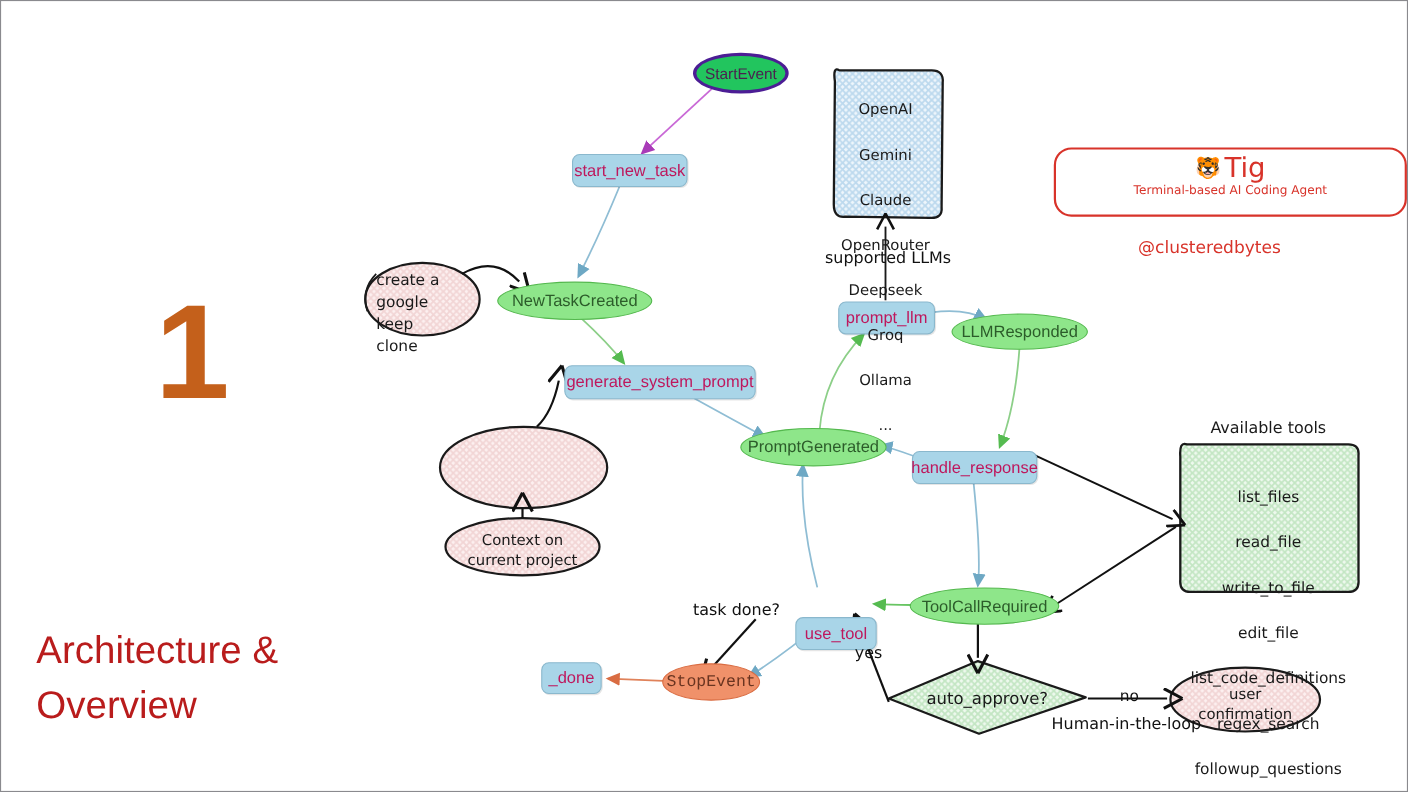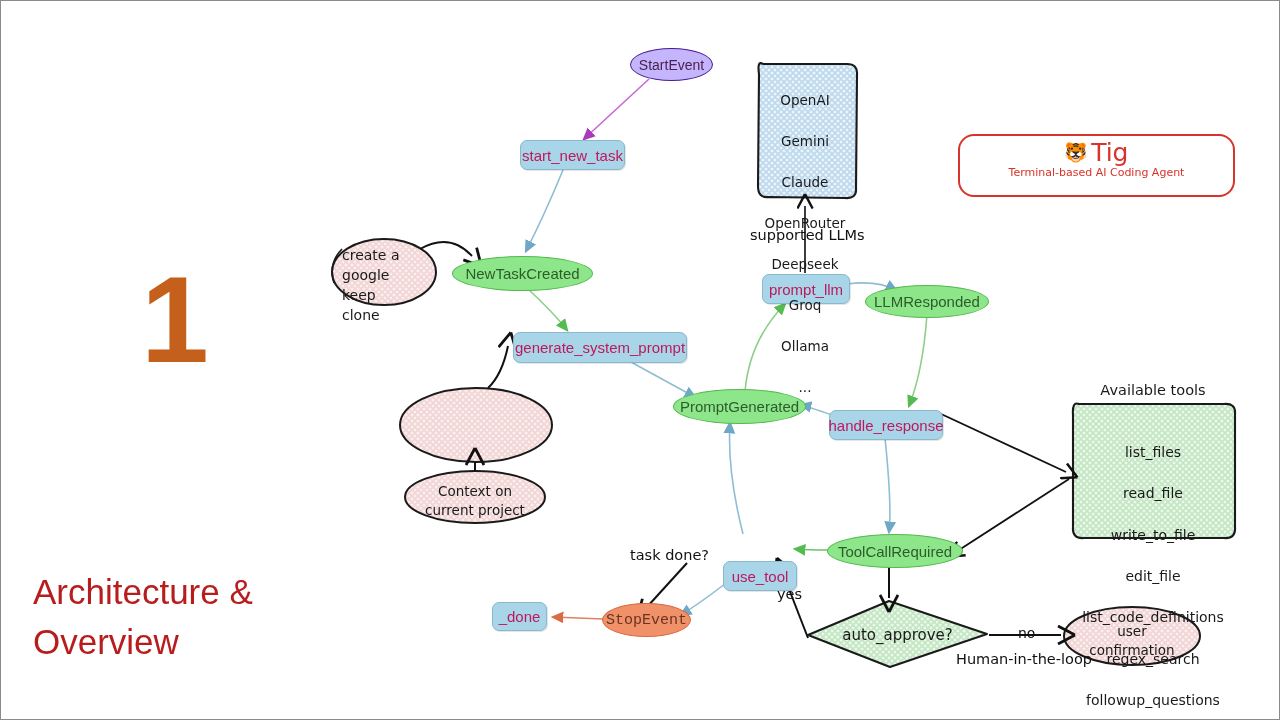--- a/index.html
+++ b/index.html
@@ -35,21 +35,21 @@
     width: 300px;
     font-size: 35px;
     color: #b91c1c;
     line-height: 1.42;
     margin-top: 28px;
   }
   
   #brand-box {
     position: absolute;
     left: 957px; top: 133px;
-    width: 277px; height: 63px;
+    width: 321px; height: 63px;
     border: 2.5px solid #d8332a;
     border-radius: 16px;
     box-sizing: border-box;
     text-align: center;
   }
   #brand-title-row {
     margin-top: 3px;
     font-size: 25px;
     color: #d8332a;
     font-family: "DejaVu Sans", sans-serif;
@@ -93,22 +93,22 @@
     box-shadow: 1px 1px 0 rgba(0,0,0,0.10);
   }
   .ellipse-green {
     background: #8ee68a;
     border: 1px solid #54b84e;
     border-radius: 50%;
     color: #2c5c2a;
     font-size: 15px;
   }
   .ellipse-violet {
-    background: #c4b5fd;
-    border: 1px solid #4c1d95;
+    background: #22c55e;
+    border: 3px solid #4c1d95;
     border-radius: 50%;
     color: #4a2250;
     font-size: 14px;
   }
   .ellipse-orange {
     background: #f0916a;
     border: 1px solid #d96c42;
     border-radius: 50%;
     color: #6a3420;
     font-size: 15px;
@@ -245,20 +245,21 @@
   <div id="slide-number">1</div>
   <div id="slide-title" style="white-space: pre-line;">Architecture &amp;
 Overview</div>
 
   <div id="brand-box">
     <div id="brand-title-row">
       <span id="brand-emoji">🐯</span><span>Tig</span>
     </div>
     <div id="brand-sub">Terminal-based AI Coding Agent</div>
   </div>
+  <div id="brand-handle">@clusteredbytes</div>
 
   <div class="node-label ellipse-violet" style="left:629px; top:47px; width:81px; height:31px;">StartEvent</div>
 
   <div class="node-label box-node" style="left:519px; top:139px; width:103px; height:28px;">start_new_task</div>
 
   <div class="node-label ellipse-green" style="left:451px; top:255px; width:139px; height:33px;">NewTaskCreated</div>
 
   <div class="node-label box-node" style="left:512px; top:331px; width:172px; height:29px;">generate_system_prompt</div>
 
   <div class="node-label ellipse-green" style="left:672px; top:388px; width:131px; height:33px;">PromptGenerated</div>

